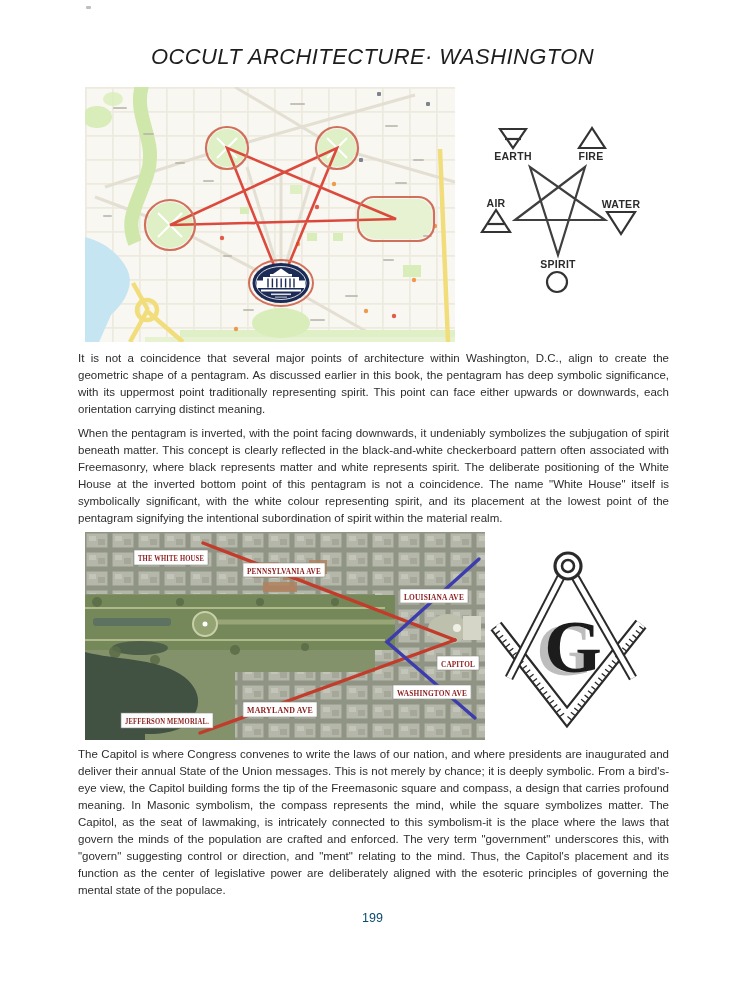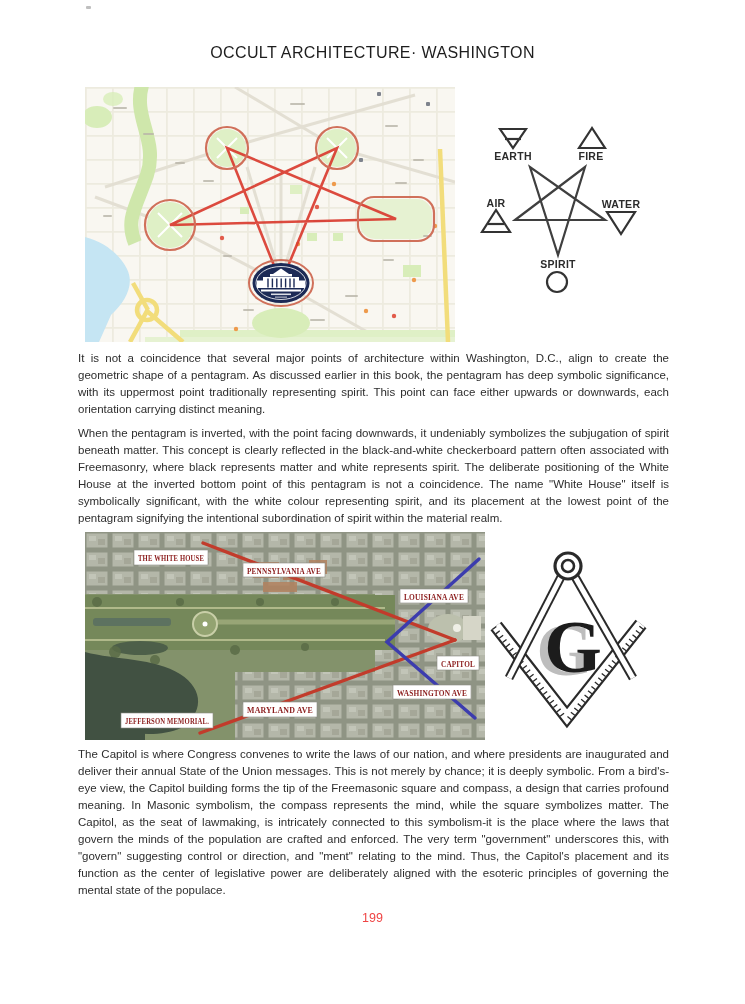--- a/index.html
+++ b/index.html
@@ -1,24 +1,24 @@
 <!DOCTYPE html>
 <html><head>
 <meta charset="utf-8">
 <style>
   html,body{margin:0;padding:0;background:#ffffff;}
   .page{position:relative;width:745px;height:1004px;background:#ffffff;overflow:hidden;
         font-family:"Liberation Sans",sans-serif;}
   .speck{position:absolute;background:#8a8a8a;border-radius:1px;opacity:.55;}
   .title{position:absolute;left:0;top:44px;width:745px;text-align:center;
-         font-size:16px;letter-spacing:.4px;color:#1d1d1d;font-weight:400;}
+         font-size:22px;letter-spacing:.4px;color:#1d1d1d;font-weight:400;font-style:italic;}
   .body-par{position:absolute;left:78px;width:591px;font-size:11.5px;line-height:17px;
             color:#2d2d2d;text-align:justify;}
   .pagenum{position:absolute;left:0;top:911px;width:745px;text-align:center;
-           font-size:12.5px;color:#ef4444;}
+           font-size:12.5px;color:#0c4a6e;}
   svg{position:absolute;display:block;}
   .diagram-label{font-family:"Liberation Sans",sans-serif;font-weight:bold;font-size:10.5px;
                  fill:#2b2b2b;letter-spacing:.3px;text-anchor:middle;}
   .sat-label{font-family:"Liberation Serif",serif;font-weight:bold;font-size:8.4px;
              fill:#8b1c1c;text-anchor:middle;letter-spacing:.2px;}
   .g-letter{font-family:"Liberation Serif",serif;font-weight:bold;font-size:74px;text-anchor:middle;}
 </style>
 </head>
 <body>
 

